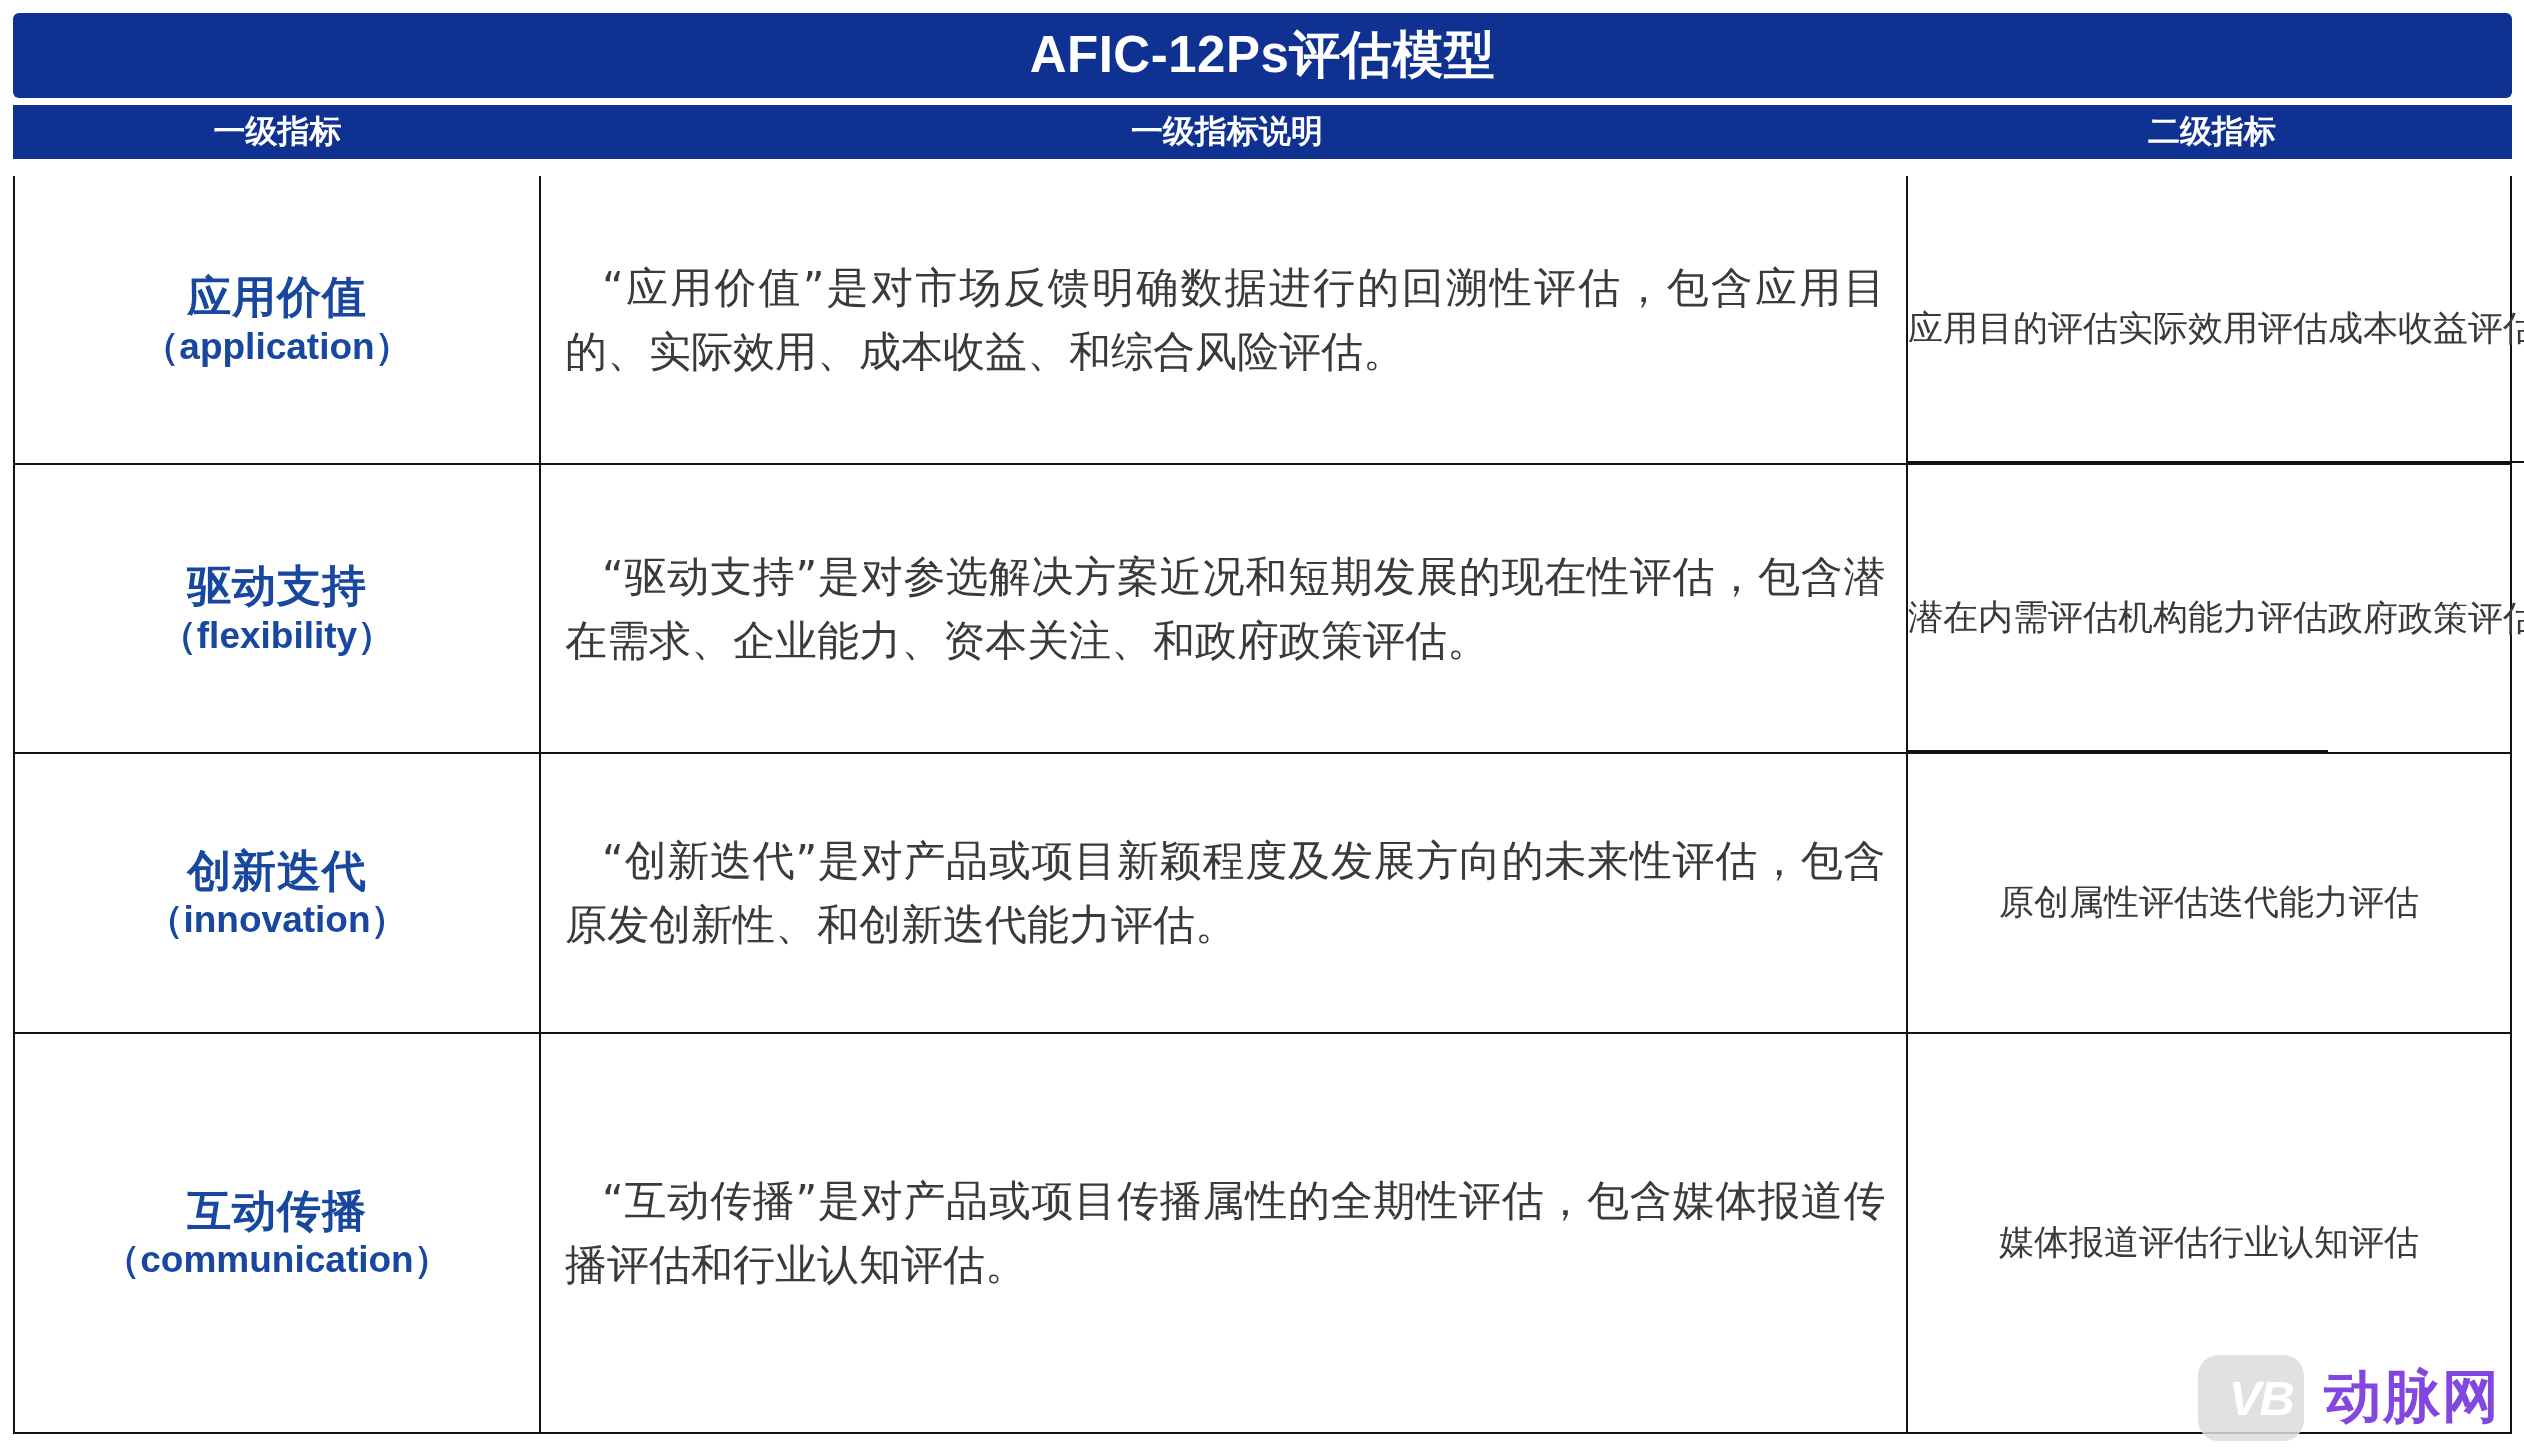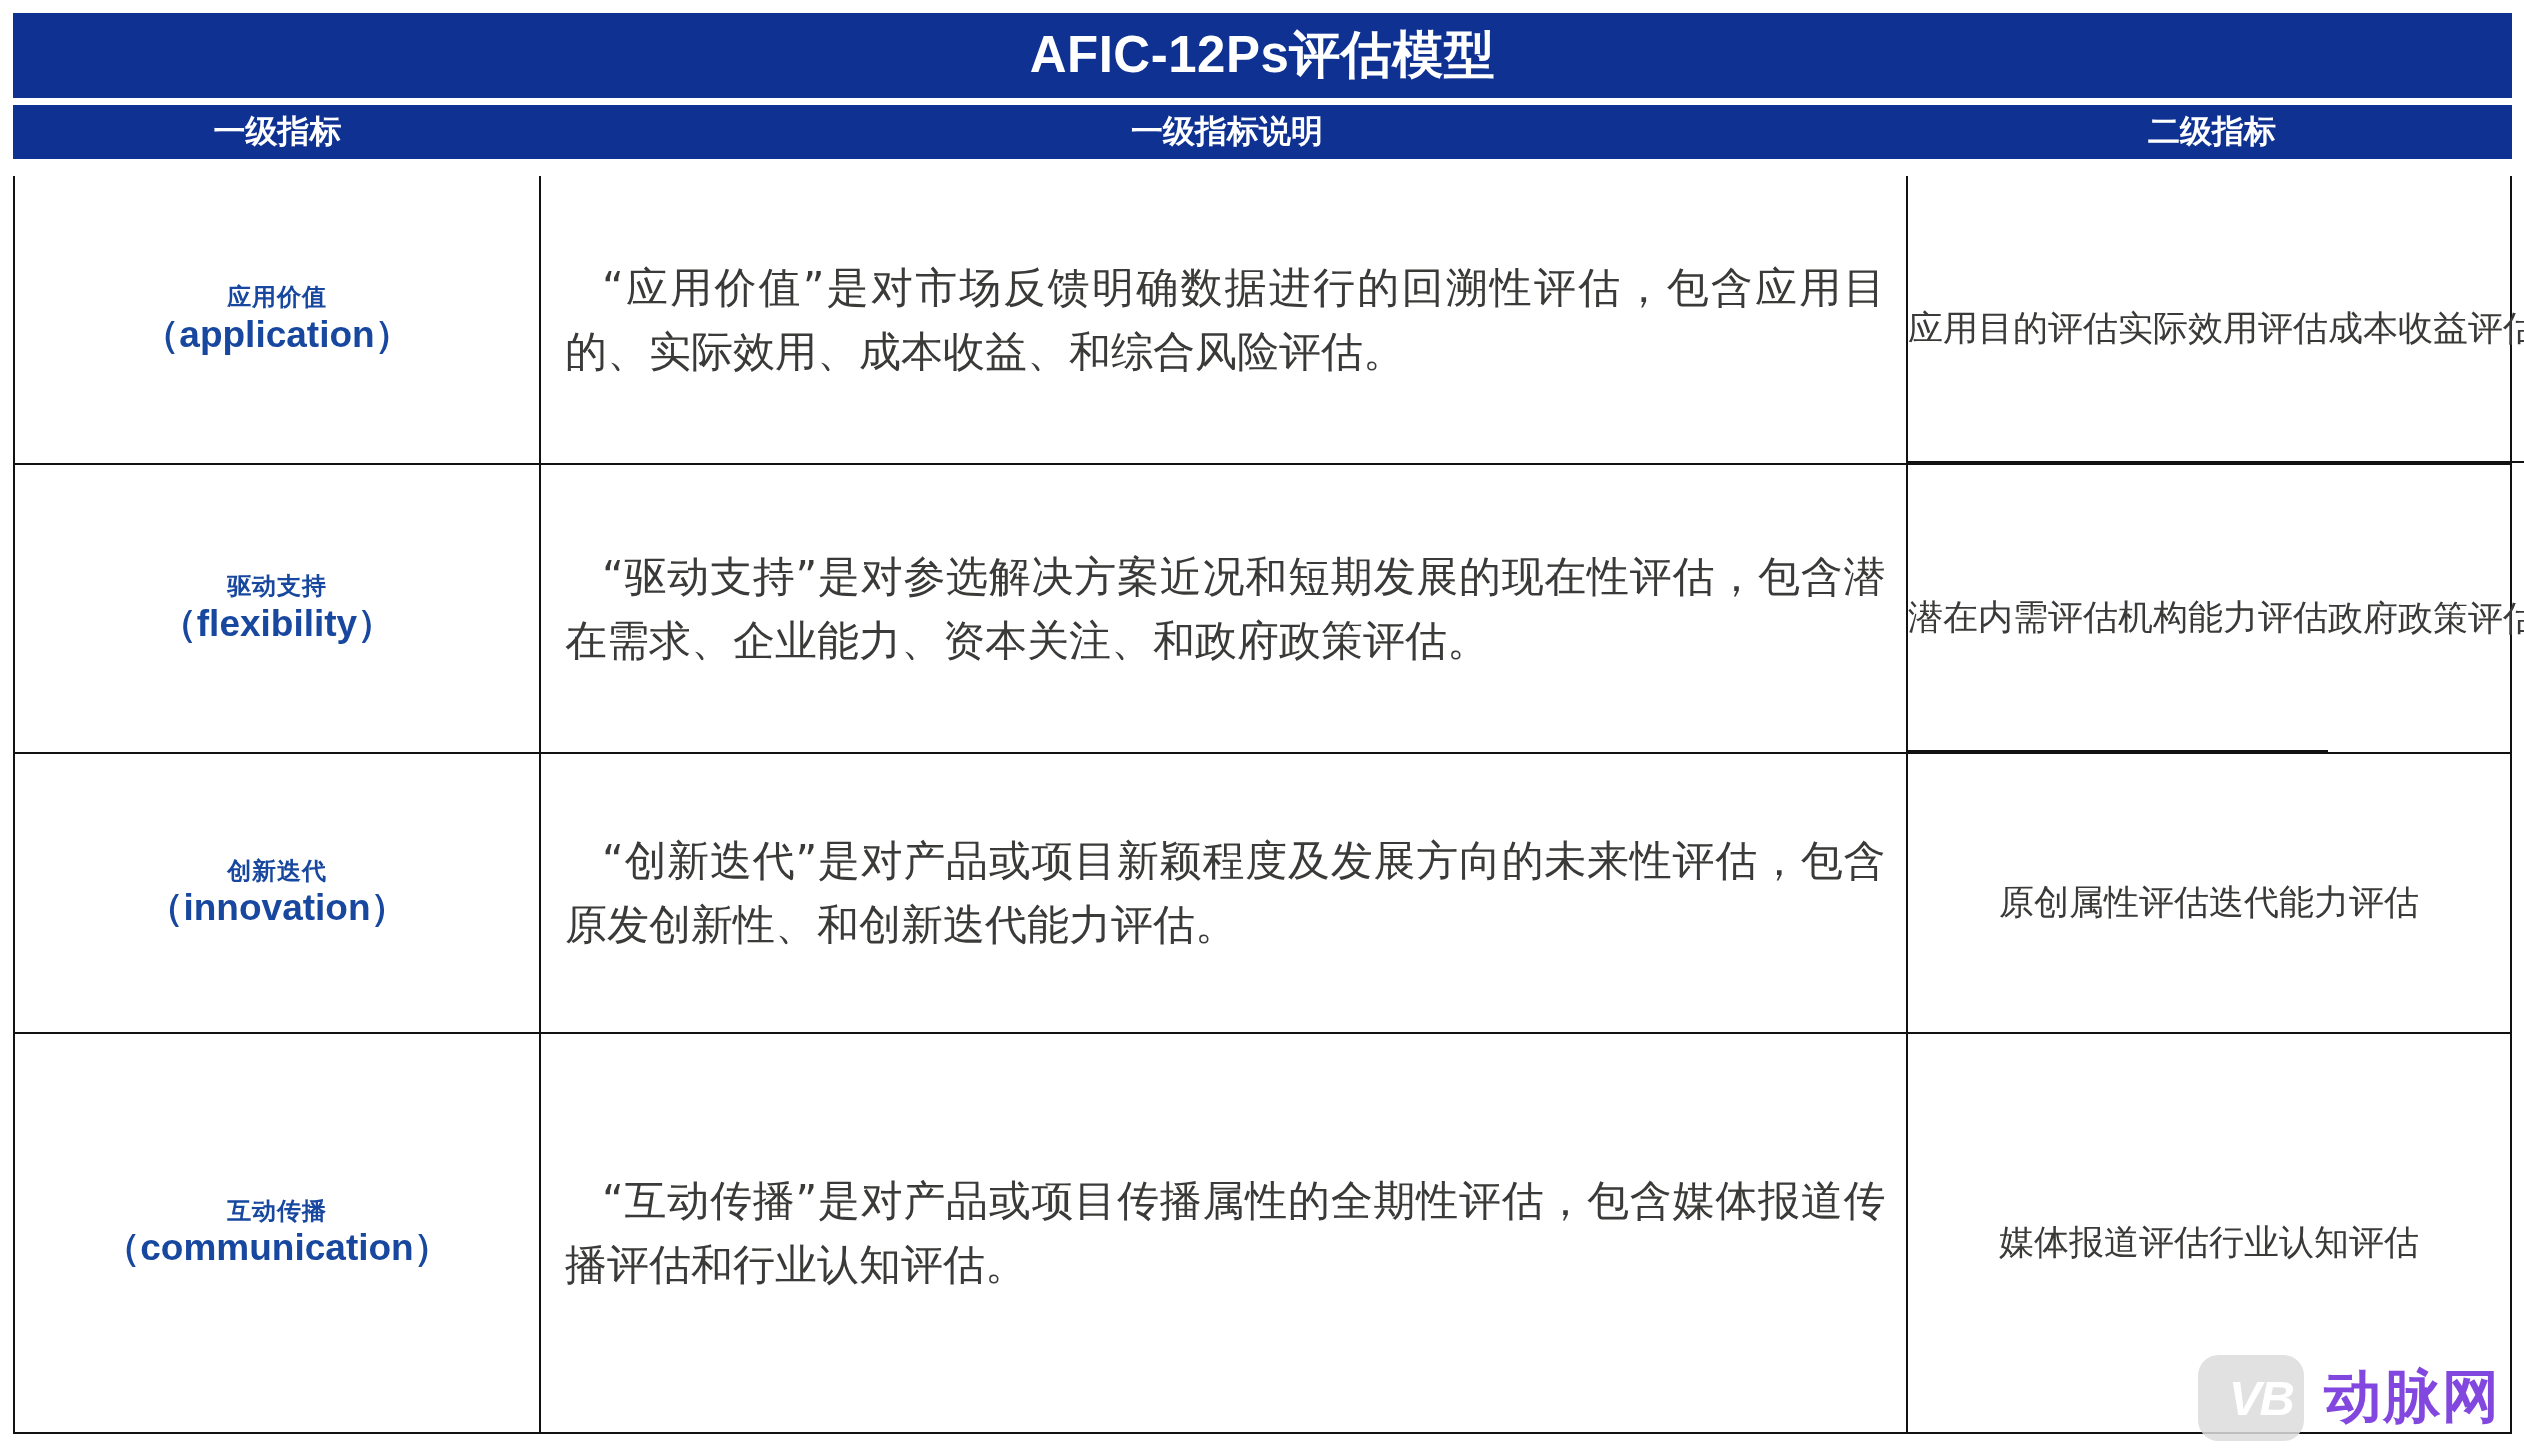--- a/index.html
+++ b/index.html
@@ -28,20 +28,21 @@
   .title-bar {
     position: absolute;
     left: 13px;
     top: 13px;
     width: 2499px;
     height: 85px;
     background: var(--brand);
     display: flex;
     align-items: center;
     justify-content: center;
+    border-radius: 6px;
   }
   .title-bar .title-text {
     color: #ffffff;
     font-size: 51px;
     font-weight: bold;
     letter-spacing: 0.5px;
     white-space: nowrap;
   }
 
   
@@ -103,21 +104,21 @@
     box-sizing: border-box;
     display: flex;
     flex-direction: column;
     align-items: center;
     justify-content: center;
     color: var(--brand-text);
     font-weight: bold;
     line-height: 1.22;
   }
   .cell-primary .cn {
-    font-size: 24px;
+    font-size: 44px;
     letter-spacing: 0.9px;
   }
   .cell-primary .en {
     font-size: 37px;
   }
 
   .cell-desc {
     width: 1367px;
     flex: 0 0 1367px;
     border-right: 2.8px solid #121212;

